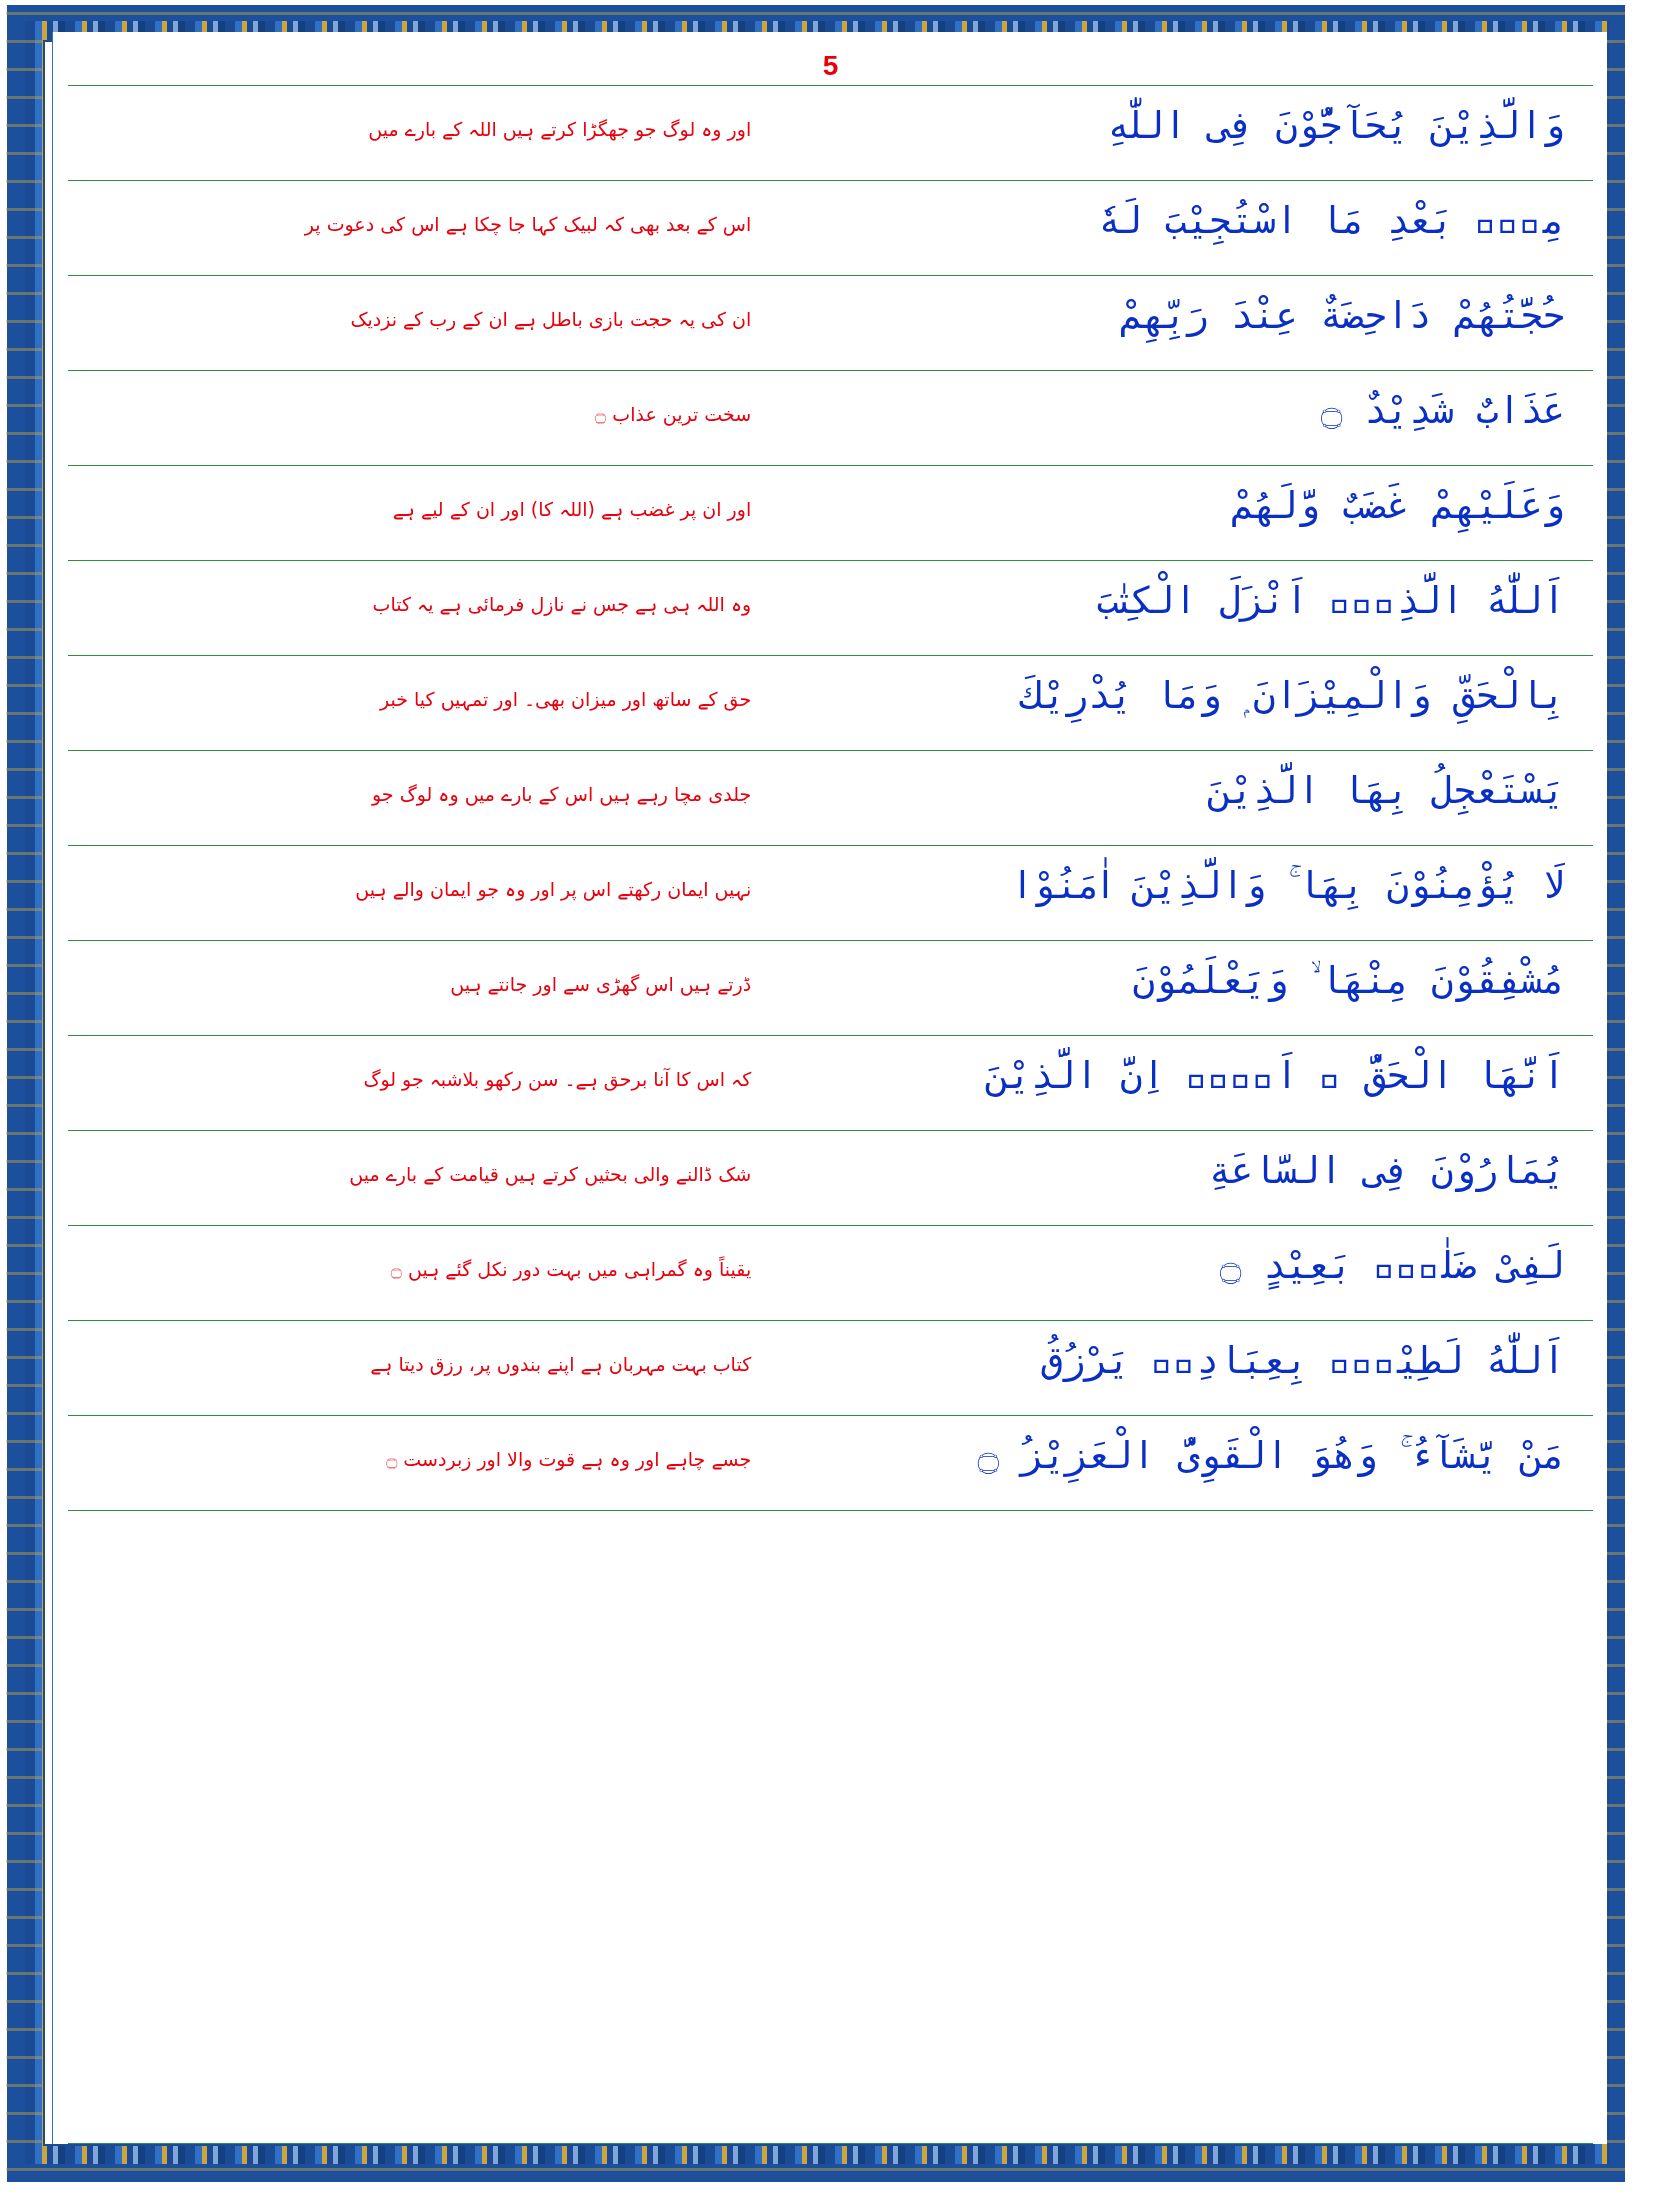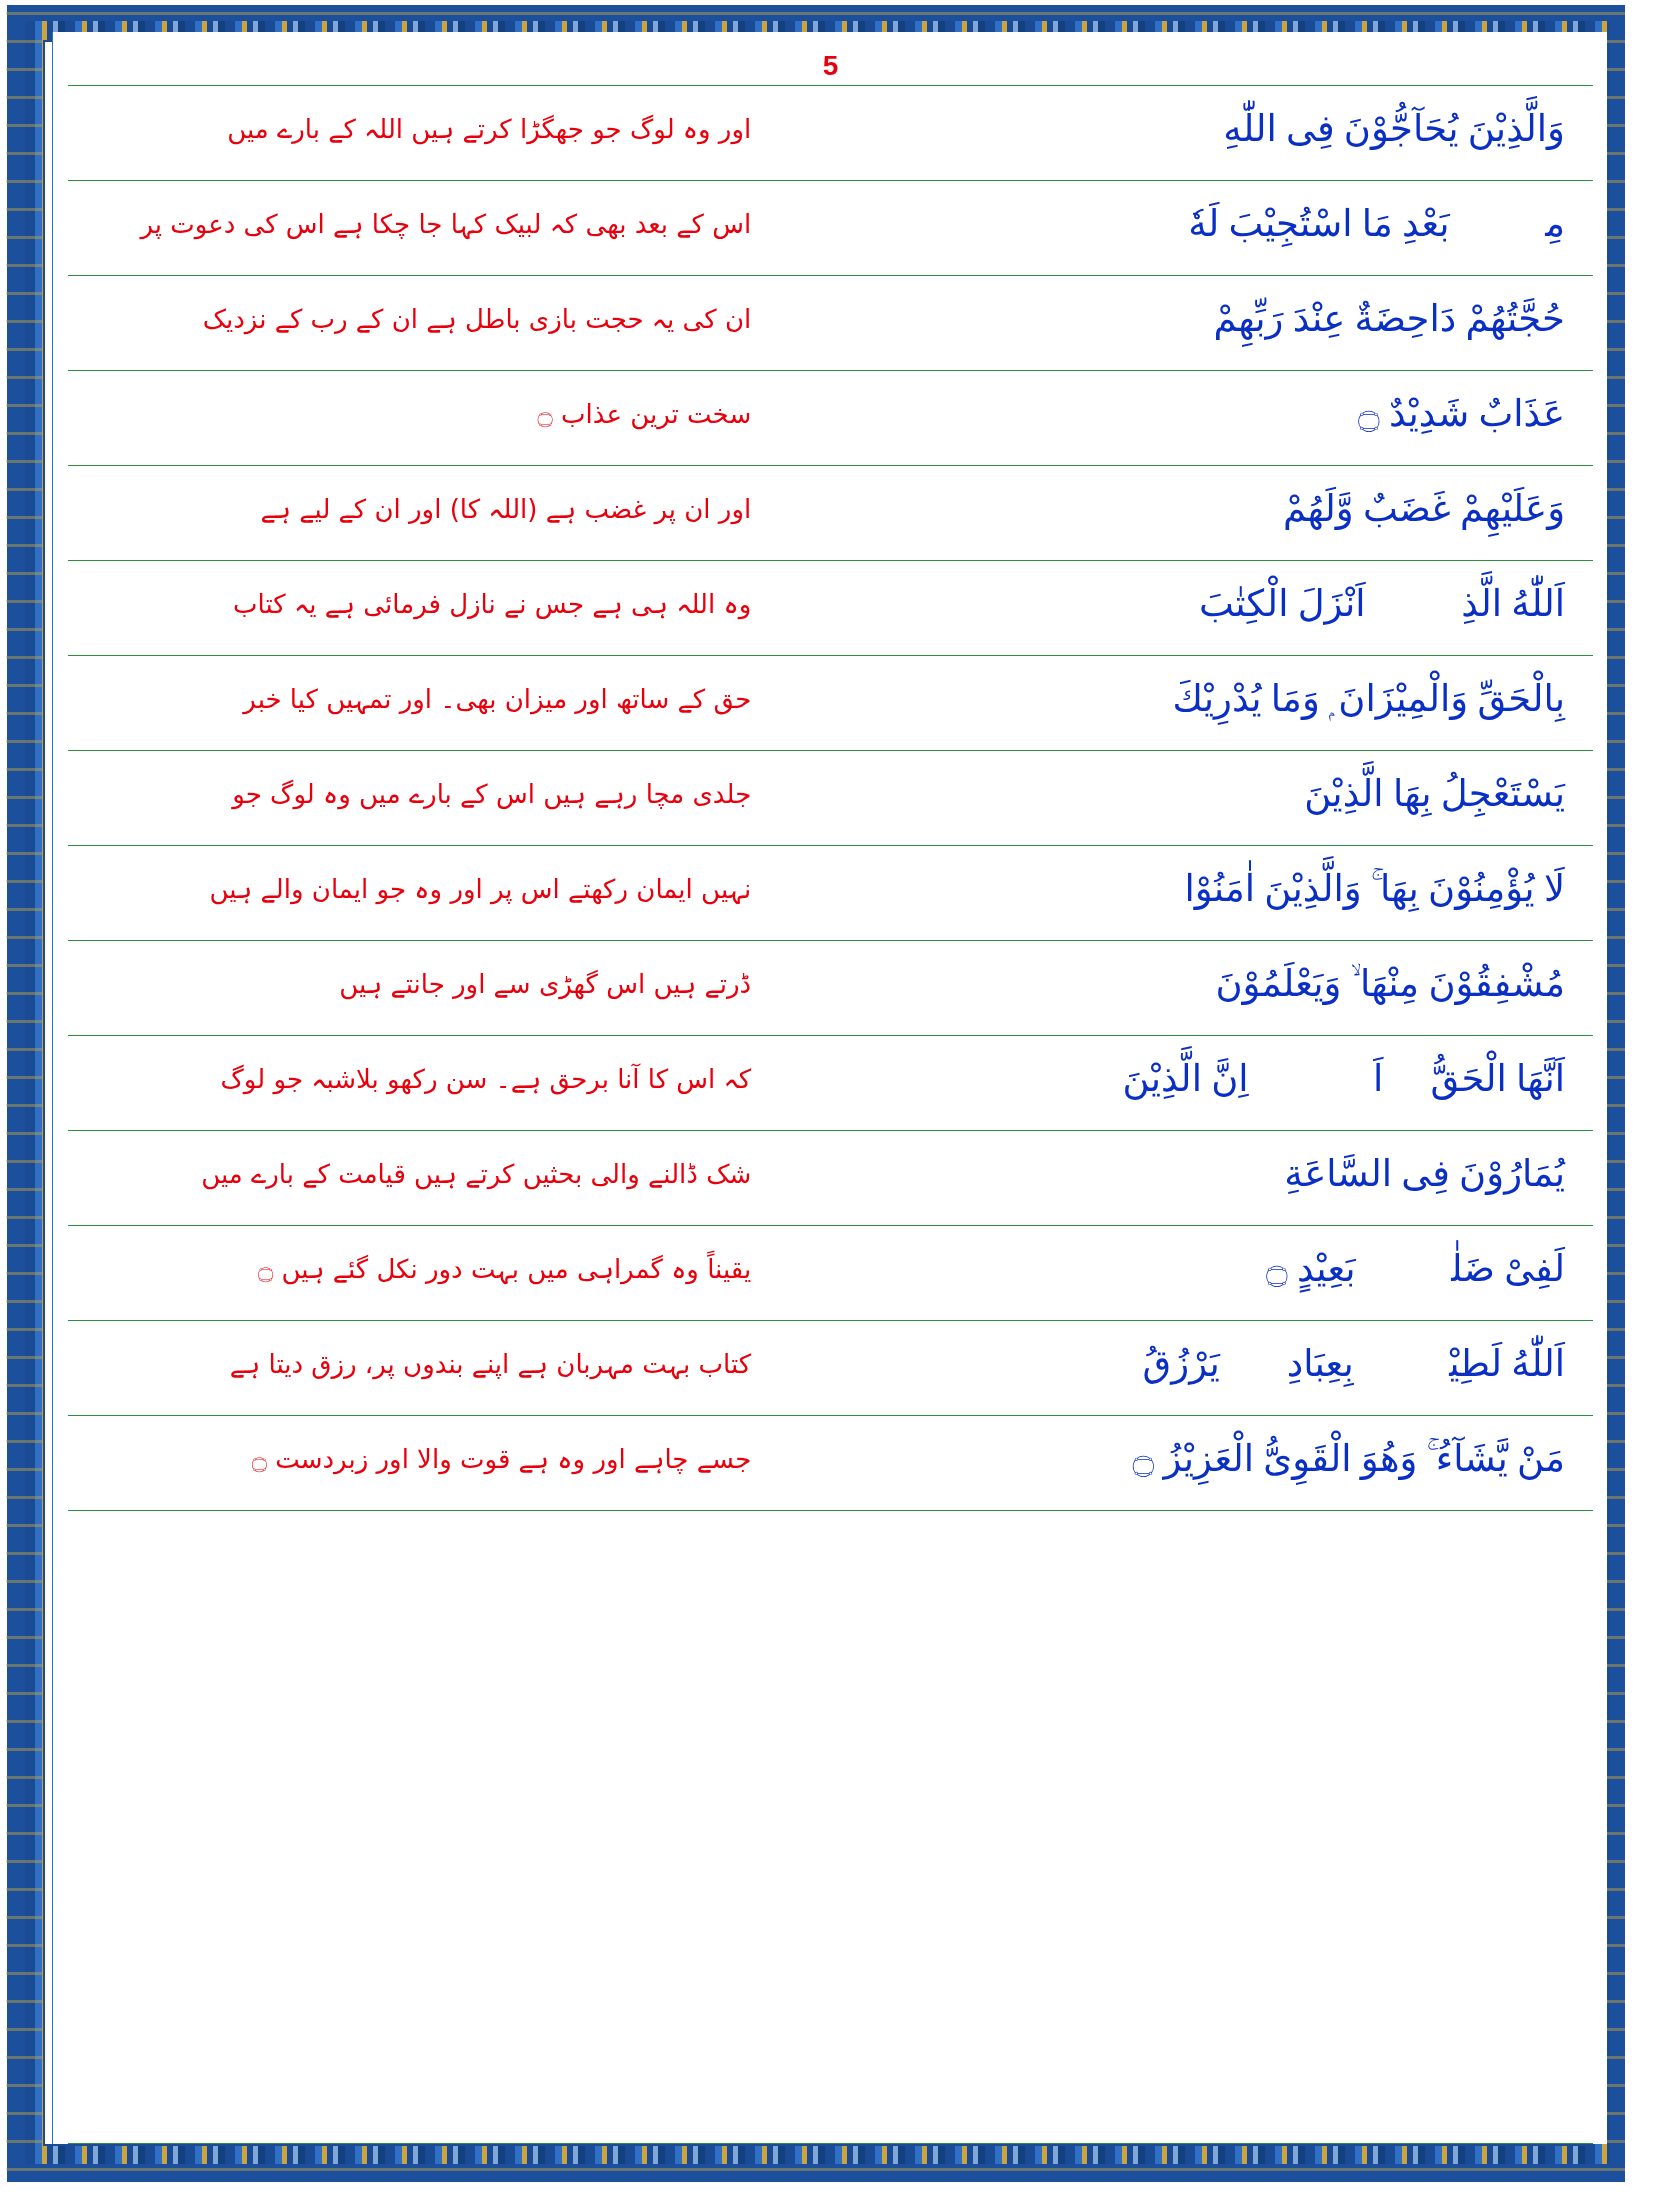--- a/index.html
+++ b/index.html
@@ -129,34 +129,34 @@
     min-height: 95px;
     align-items: center;
   }
   .urdu-cell {
     flex: 0 0 46%;
     padding: 3.3px 18.3px 10px 18.3px;
     box-sizing: border-box;
     text-align: right;
     direction: rtl;
     color: #e8000d;
-    font-size: 26px;
+    font-size: 19px;
     line-height: 1.5;
     font-family: "DejaVu Sans", sans-serif;
   }
   .arabic-cell {
     flex: 0 0 54%;
     padding: 3.3px 28px 11.7px 8.3px;
     box-sizing: border-box;
     text-align: right;
     direction: rtl;
     color: #e8000d;
     font-size: 37px;
     line-height: 1.55;
-    font-family: Liberation Serif, serif;
+    font-family: Liberation Mono, monospace;
     white-space: nowrap;
   }
   .arabic-cell.blue { color: #0a2fc4; }
 
   
   .blank-area {
     position: absolute;
     left: 15px;
     top: 1764px;
     width: 1525px;

